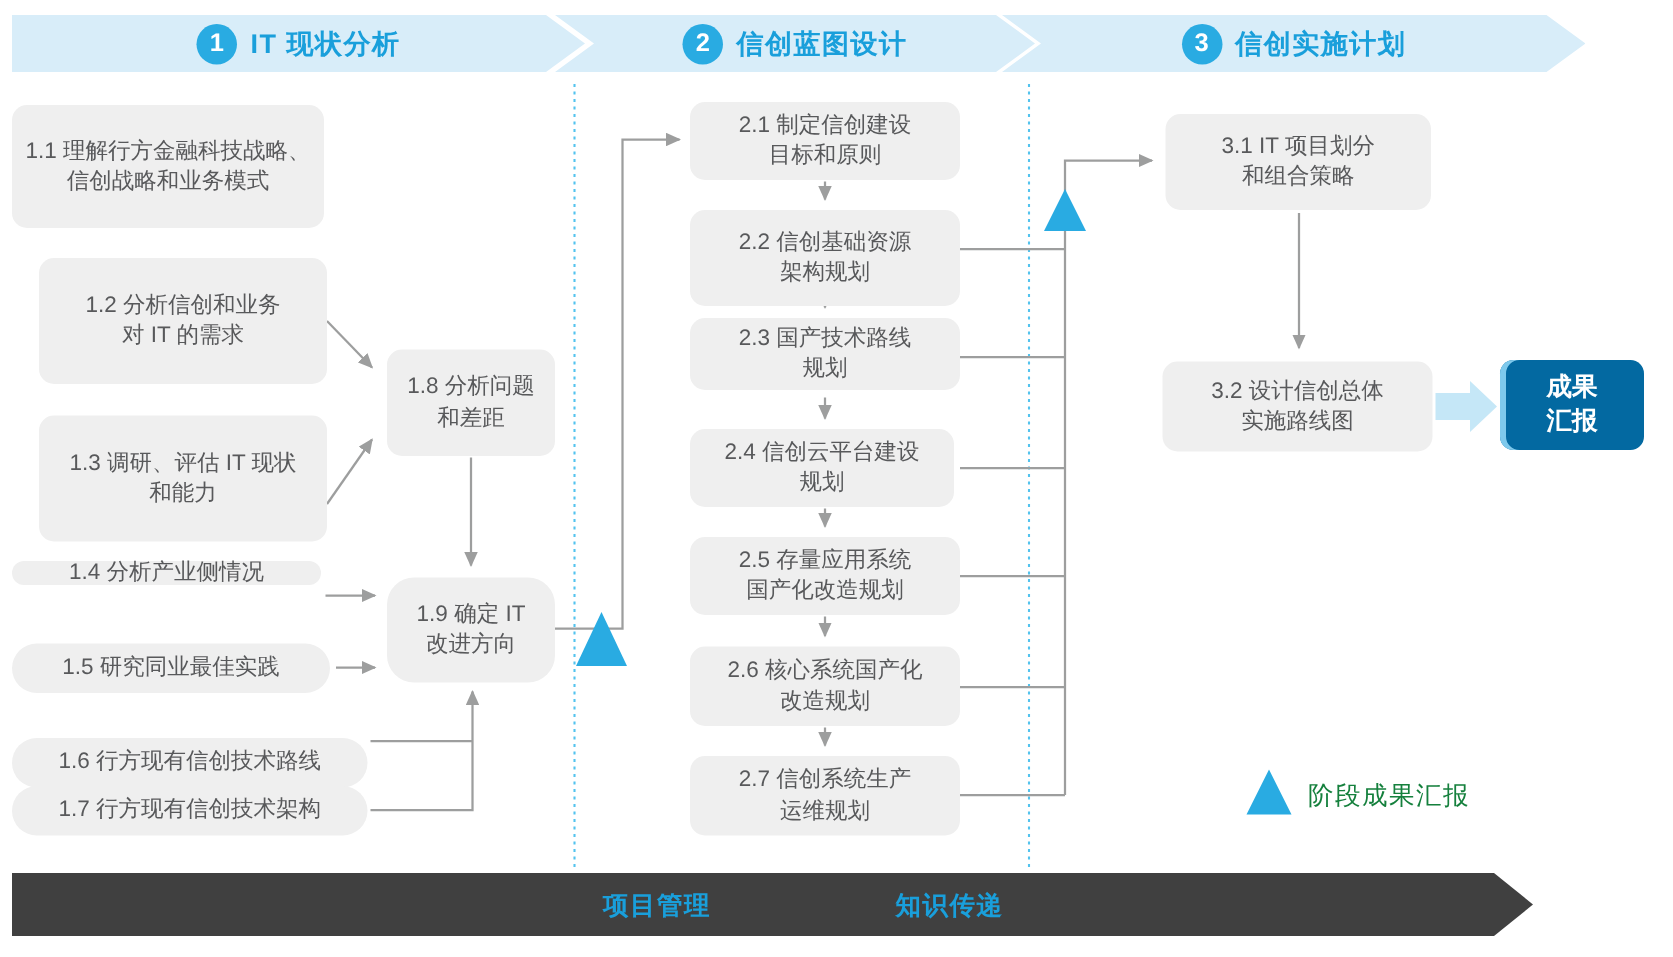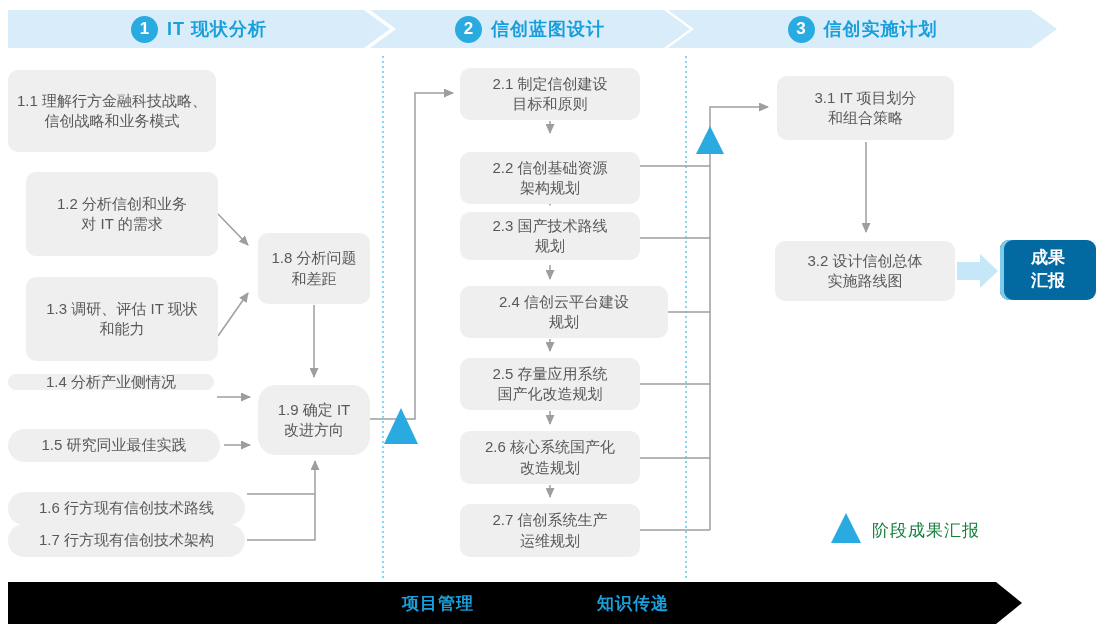--- a/index.html
+++ b/index.html
@@ -28,21 +28,21 @@
   }
   .pill{border-radius:18px;padding:2px 4px;}
   .result{
     background:#0369a1;color:#ffffff;font-weight:bold;font-size:17px;line-height:1.35;
     box-shadow:inset 4px 0 0 #7ec9ec;border-radius:9px;
   }
   
   #connectors{position:absolute;left:0;top:0;pointer-events:none;}
   
   .band{
-    position:absolute;left:8px;top:582px;width:1014px;height:42px;background:#000000;
+    position:absolute;left:8px;top:582px;width:1014px;height:42px;background:#404040;
     clip-path:polygon(0 0,calc(100% - 26px) 0,100% 50%,calc(100% - 26px) 100%,0 100%);
   }
   .band-label{
     position:absolute;top:0;height:100%;display:flex;align-items:center;
     font-weight:bold;font-size:17px;color:#199fdb;letter-spacing:1px;
   }
   .legend-label{
     position:absolute;left:872px;top:519px;font-weight:normal;font-size:17px;color:#15803d;letter-spacing:1px;
   }
 </style>
@@ -122,25 +122,25 @@
   <div class="node pill" style="left:8px;top:429px;width:212px;height:33px;">1.5 研究同业最佳实践</div>
   <div class="node pill" style="left:8px;top:478px;width:237px;height:33px;margin-top:14px;">1.6 行方现有信创技术路线</div>
   <div class="node pill" style="left:8px;top:524px;width:237px;height:33px;">1.7 行方现有信创技术架构</div>
   <div class="node" style="left:258px;top:233px;width:112px;height:71px;">1.8 分析问题
 和差距</div>
   <div class="node" style="left:258px;top:385px;width:112px;height:70px;border-radius:18px;">1.9 确定 IT
 改进方向</div>
 
   <div class="node" style="left:460px;top:68px;width:180px;height:52px;">2.1 制定信创建设
 目标和原则</div>
-  <div class="node" style="left:460px;top:152px;width:180px;height:52px;">2.2 信创基础资源
+  <div class="node" style="left:460px;top:140px;width:180px;height:64px;">2.2 信创基础资源
 架构规划</div>
   <div class="node" style="left:460px;top:212px;width:180px;height:48px;">2.3 国产技术路线
 规划</div>
-  <div class="node" style="left:460px;top:286px;width:208px;height:52px;">2.4 信创云平台建设
+  <div class="node" style="left:460px;top:286px;width:176px;height:52px;">2.4 信创云平台建设
 规划</div>
   <div class="node" style="left:460px;top:358px;width:180px;height:52px;">2.5 存量应用系统
 国产化改造规划</div>
   <div class="node" style="left:460px;top:431px;width:180px;height:53px;">2.6 核心系统国产化
 改造规划</div>
   <div class="node" style="left:460px;top:504px;width:180px;height:53px;">2.7 信创系统生产
 运维规划</div>
 
   <div class="node" style="left:777px;top:76px;width:177px;height:64px;border-radius:10px;">3.1 IT 项目划分
 和组合策略</div>

